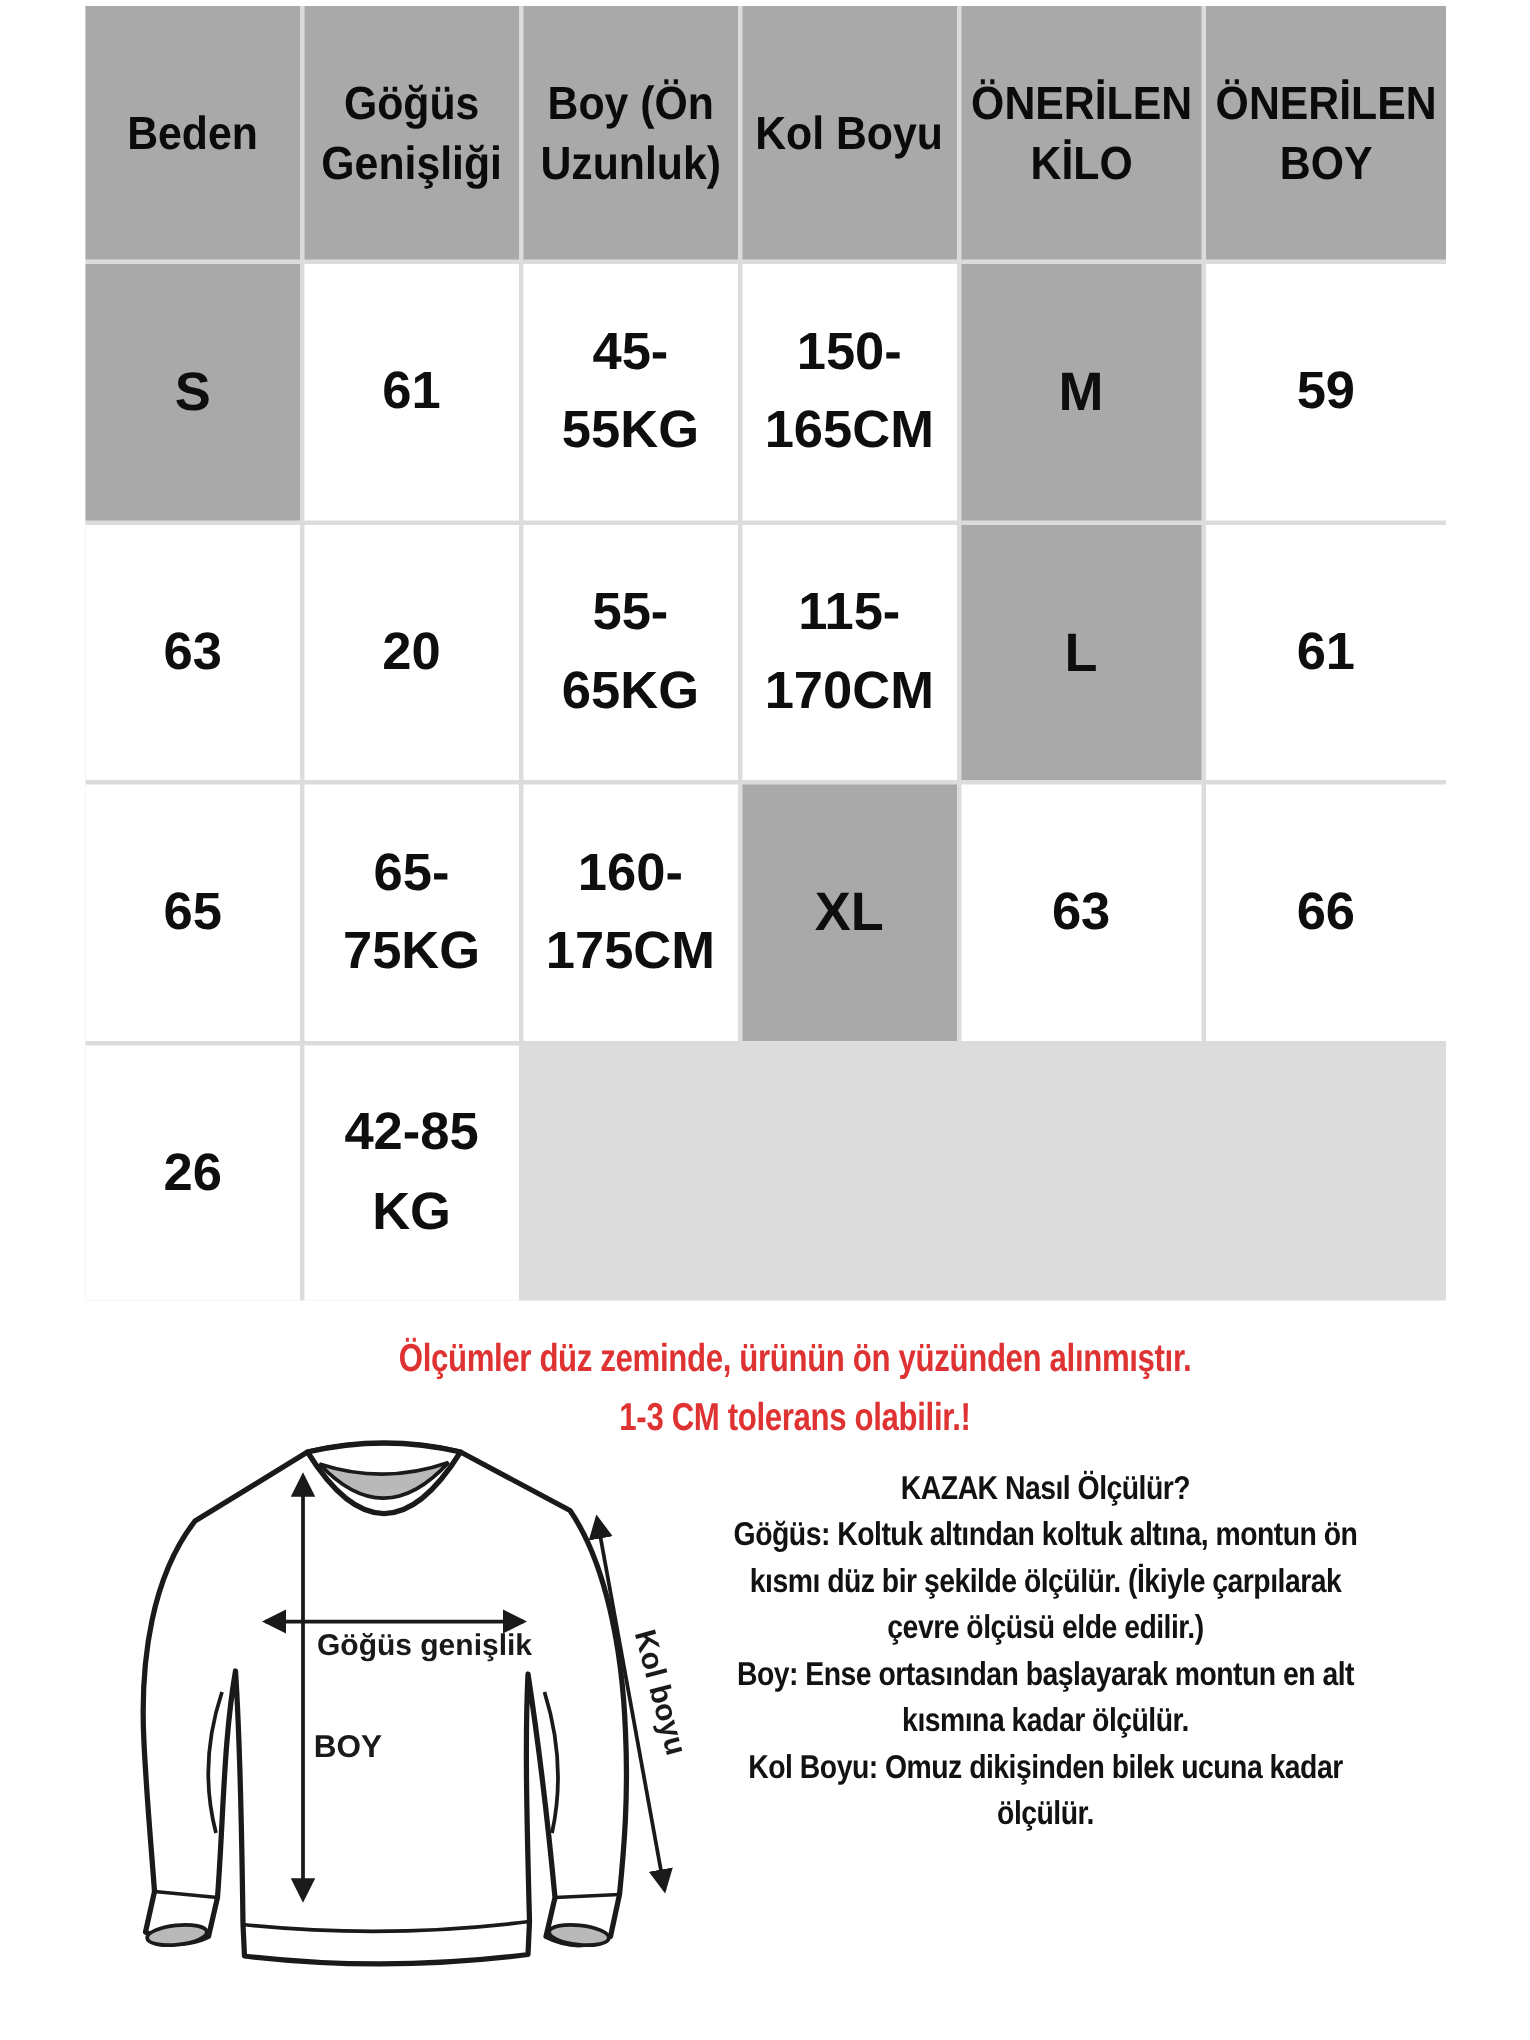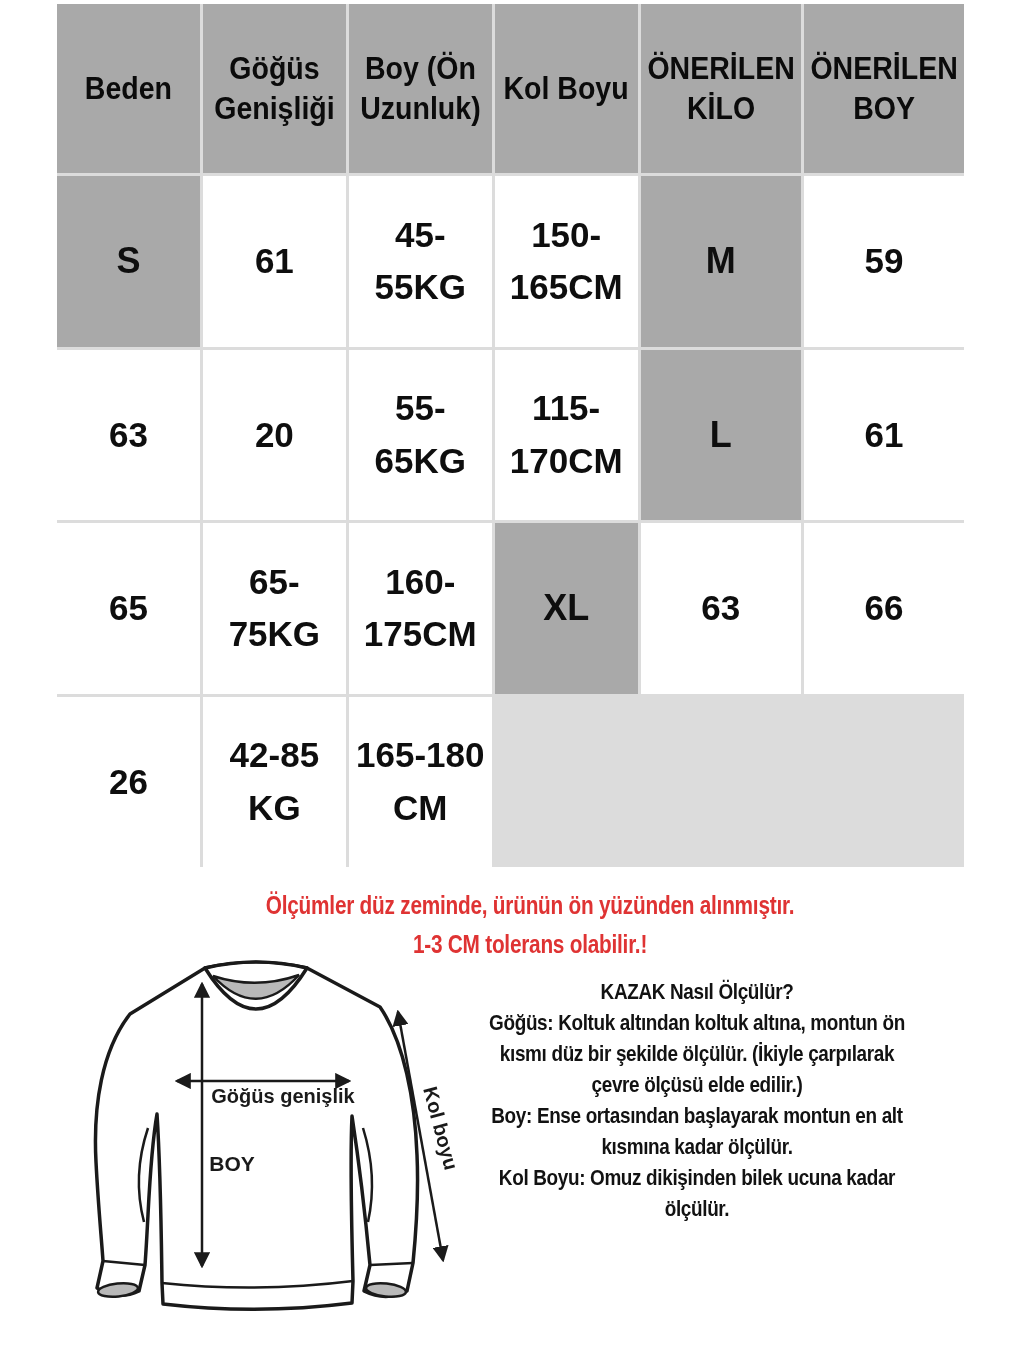--- a/index.html
+++ b/index.html
@@ -131,23 +131,20 @@
         <span class="cell-inner">63</span>
       </div>
     <div class="cell data">
         <span class="cell-inner">66</span>
       </div>
     <div class="cell data">
         <span class="cell-inner">26</span>
       </div>
     <div class="cell data">
         <span class="cell-inner">42-85 KG</span>
-      </div>
-    <div class="cell data">
-        <span class="cell-inner">165-180 CM</span>
       </div>
   </div>
 
   <div class="notice" style="color:#df3333;">
     <div>Ölçümler düz zeminde, ürünün ön yüzünden alınmıştır.</div>
     <div>1-3 CM tolerans olabilir.!</div>
   </div>
 
   <svg class="diagram-svg" viewBox="0 0 420 400">
     <defs>

